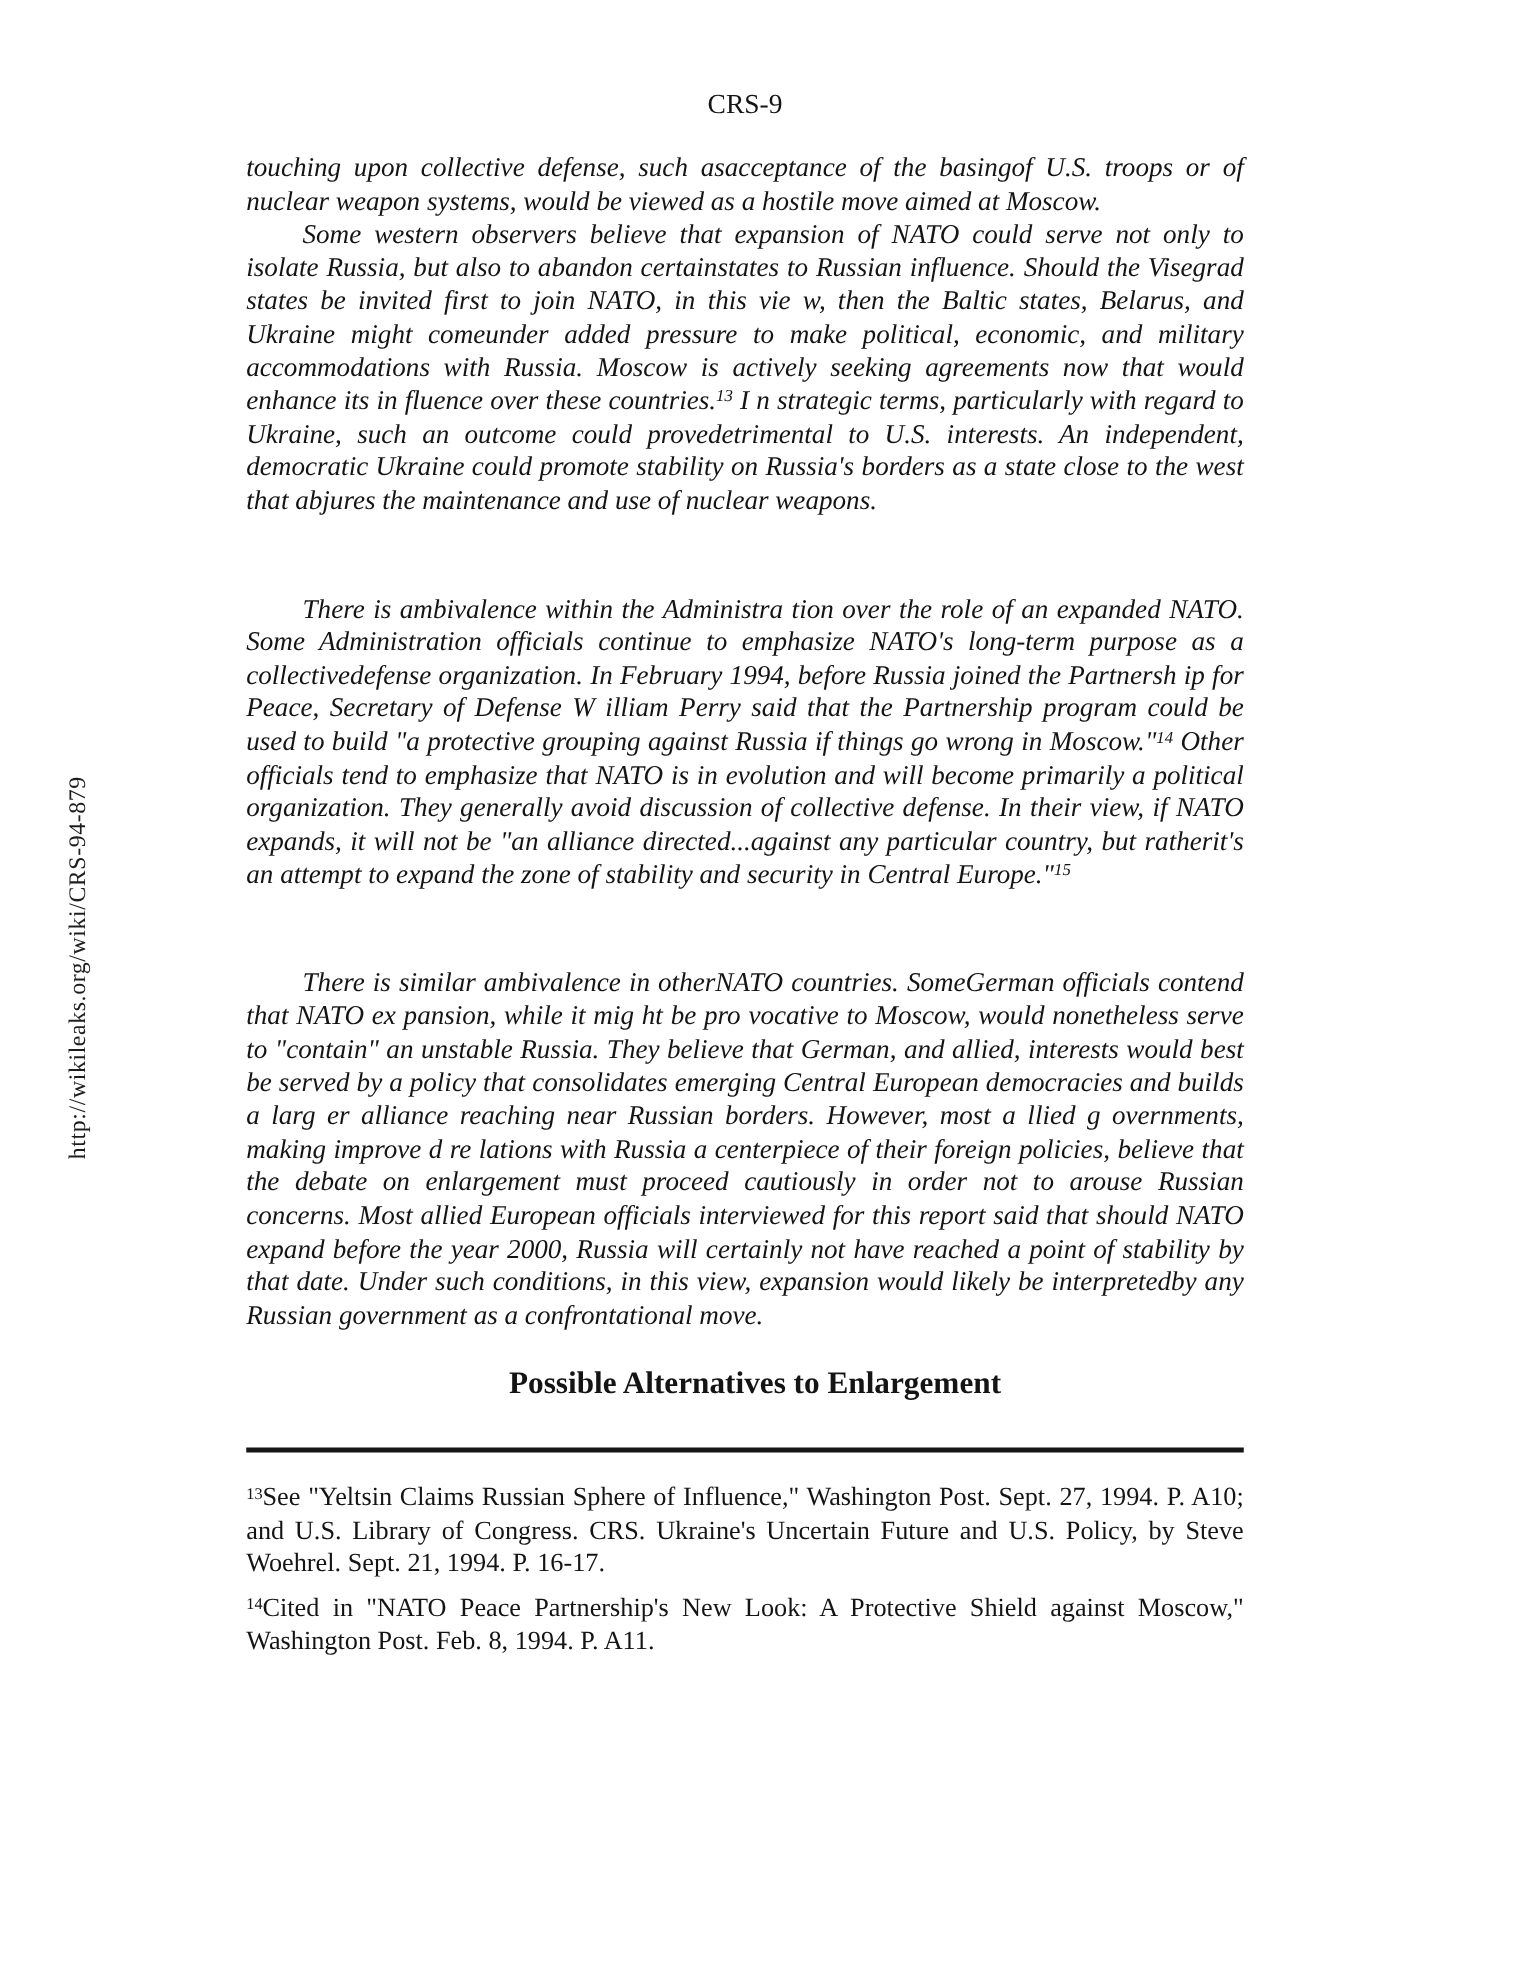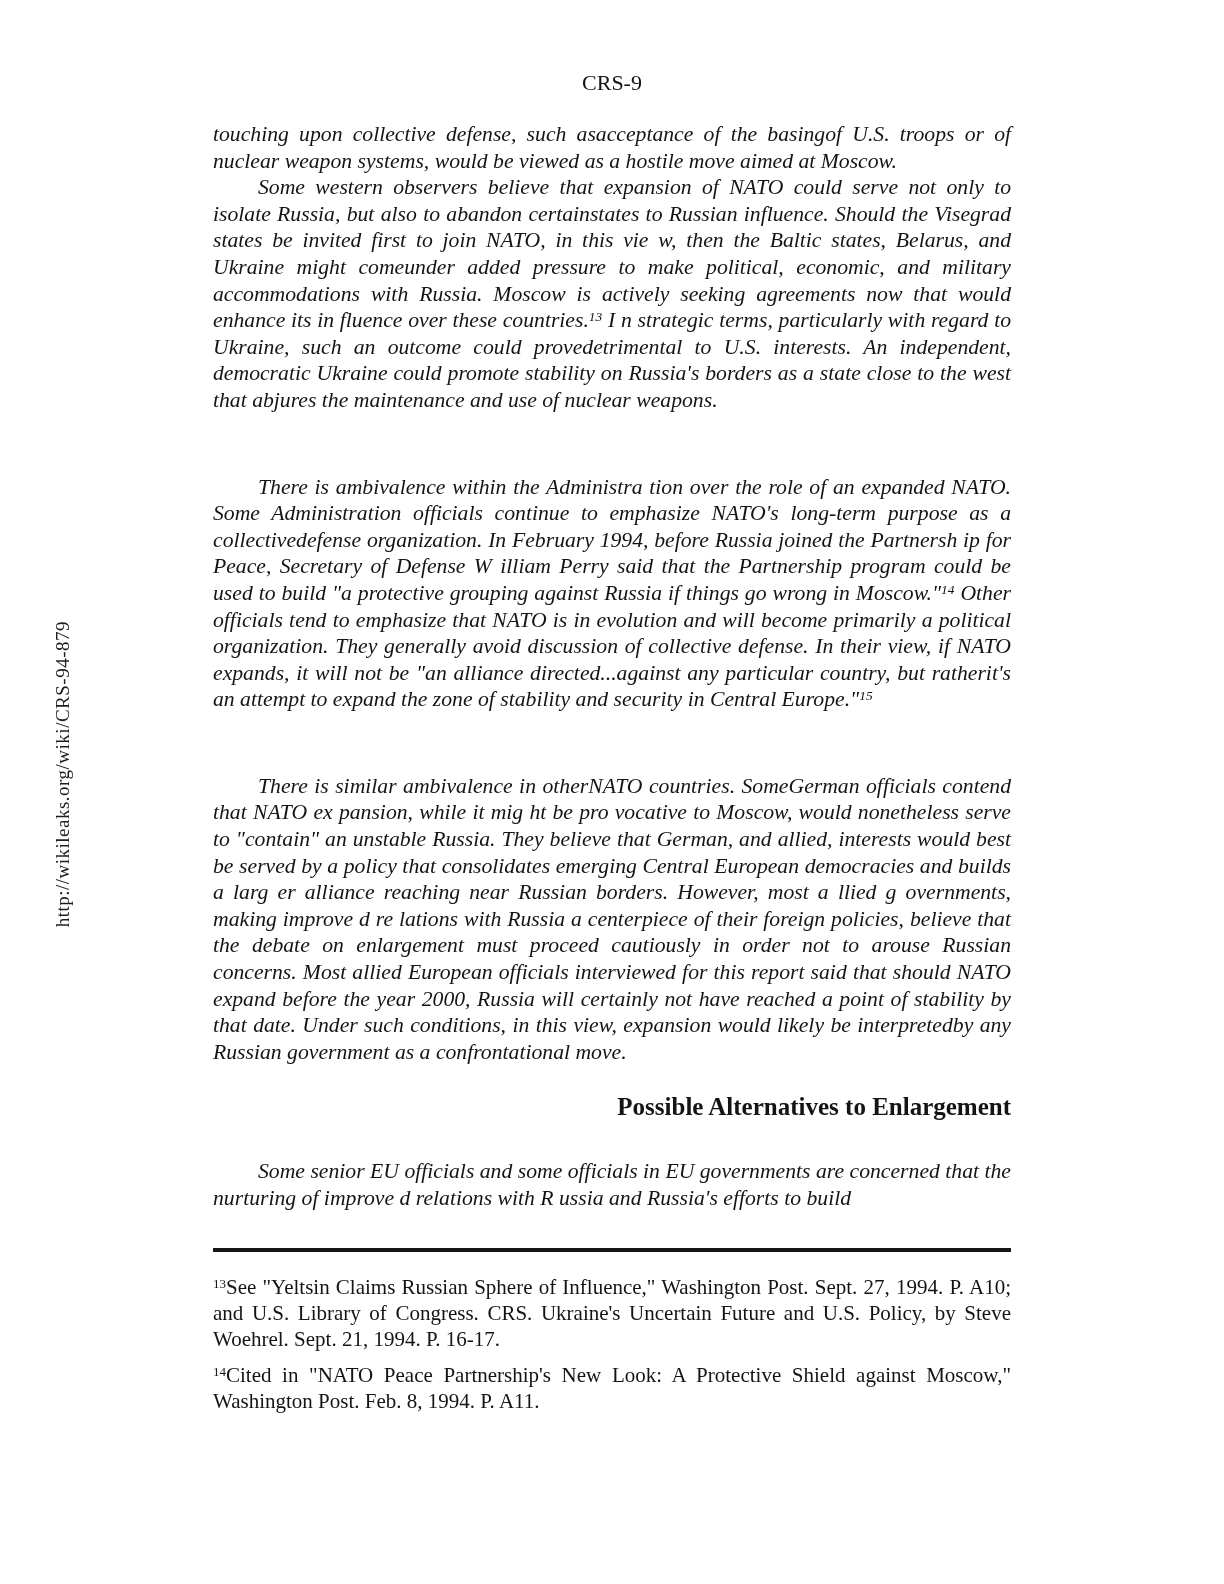--- a/index.html
+++ b/index.html
@@ -29,21 +29,21 @@
   .sidebar-url {
     writing-mode: vertical-rl;
     transform: rotate(180deg);
     white-space: nowrap;
     font-size: 19px;
     letter-spacing: 0.5px;
     color: #1d1d1d;
   }
   .content {
     position: absolute;
-    left: 213px;
+    left: 197px;
     top: 70px;
     width: 798px;
   }
   .page-header {
     text-align: center;
     font-size: 22px;
     line-height: 25px;
     margin: 0 0 26px 0;
   }
   .body-para {
@@ -54,21 +54,21 @@
     font-style: italic;
   }
   .body-para.indent { text-indent: 45px; }
   .gap-none  { margin-top: 0; }
   .gap-blank { margin-top: 60px; }
   .section-heading {
     margin: 27px 0 36px 16px;
     font-size: 25px;
     line-height: 30px;
     font-weight: bold;
-    text-align: right;
+    text-align: center;
   }
   .gap-after-heading { margin-top: 0; }
   .footnote-rule {
     margin-top: 36px;
     border: none;
     border-top: 4px solid #161616;
     width: 100%;
     height: 0;
   }
   .footnotes {
@@ -99,21 +99,20 @@
 
   <div class="content">
     <div class="page-header">CRS-9</div>
 
     <div id="body-blocks">
         <p class="body-para gap-none"><span>touching upon collective defense, such asacceptance of the basingof U.S. troops or of nuclear weapon systems, would be viewed as a hostile move aimed at Moscow.</span></p>
         <p class="body-para indent gap-none"><span>Some western observers believe that expansion of NATO could serve not only to isolate Russia, but also to abandon certainstates to Russian influence.  Should the Visegrad states be invited first to join NATO, in this vie w, then the Baltic states, Belarus, and Ukraine might comeunder added pressure to make political, economic, and military accommodations with Russia.  Moscow is actively seeking agreements now that would enhance its in fluence over these countries.</span><sup class="fn-ref">13</sup><span>  I n strategic terms, particularly with regard to Ukraine, such an outcome could provedetrimental to U.S. interests.  An independent, democratic Ukraine could promote stability on Russia's borders as a state close to the west that abjures the maintenance and use of nuclear weapons.</span></p>
         <p class="body-para indent gap-blank"><span>There is ambivalence within the Administra tion over the role of an expanded NATO.  Some Administration officials continue to emphasize NATO's long-term purpose as a collectivedefense organization.  In February 1994, before Russia joined the Partnersh ip for Peace, Secretary of Defense W illiam Perry said that the Partnership program could be used to build "a protective grouping against Russia if things go wrong in Moscow."</span><sup class="fn-ref">14</sup><span>  Other officials tend to emphasize that NATO is in evolution and will become primarily a political organization.  They generally avoid discussion of collective defense.  In their view, if NATO expands, it will not be "an alliance directed...against any particular country, but ratherit's an attempt to expand the zone of stability and security in Central Europe."</span><sup class="fn-ref">15</sup></p>
         <p class="body-para indent gap-blank"><span>There is similar ambivalence in otherNATO countries.  SomeGerman officials contend that NATO ex pansion, while it mig ht be pro vocative to Moscow, would nonetheless serve to "contain" an unstable Russia.  They believe that German, and allied, interests would best be served by a policy that consolidates emerging Central European democracies and builds a larg er alliance reaching near Russian borders.  However, most a llied g overnments, making improve d re lations with Russia a centerpiece of their foreign policies, believe that the debate on enlargement must proceed cautiously in order not to arouse Russian concerns.  Most allied European officials interviewed for this report said that should NATO expand before the year 2000, Russia will certainly not have reached a point of stability by that date.  Under such conditions, in this view, expansion would likely be interpretedby any Russian government as a confrontational move.</span></p>
         <h2 class="section-heading">Possible Alternatives to Enlargement</h2>
-        <p class="body-para indent gap-after-heading"><span>Some senior EU officials and some officials in EU governments are concerned that the nurturing of improve d relations with R ussia and Russia's efforts to build</span></p>
       </div>
 
     <div class="footnote-rule"></div>
 
     <div id="footnotes" class="footnotes">
         <p class="footnote"><sup class="fn-ref">13</sup><span>See "Yeltsin Claims Russian Sphere of Influence," Washington Post.  Sept. 27, 1994. P. A10; and U.S. Library of Congress. CRS. Ukraine's Uncertain Future and U.S. Policy, by Steve Woehrel. Sept. 21, 1994. P. 16-17.</span></p>
         <p class="footnote"><sup class="fn-ref">14</sup><span>Cited in "NATO Peace Partnership's New Look: A Protective Shield against Moscow," Washington Post. Feb. 8, 1994.  P. A11.</span></p>
       </div>
   </div>
 

